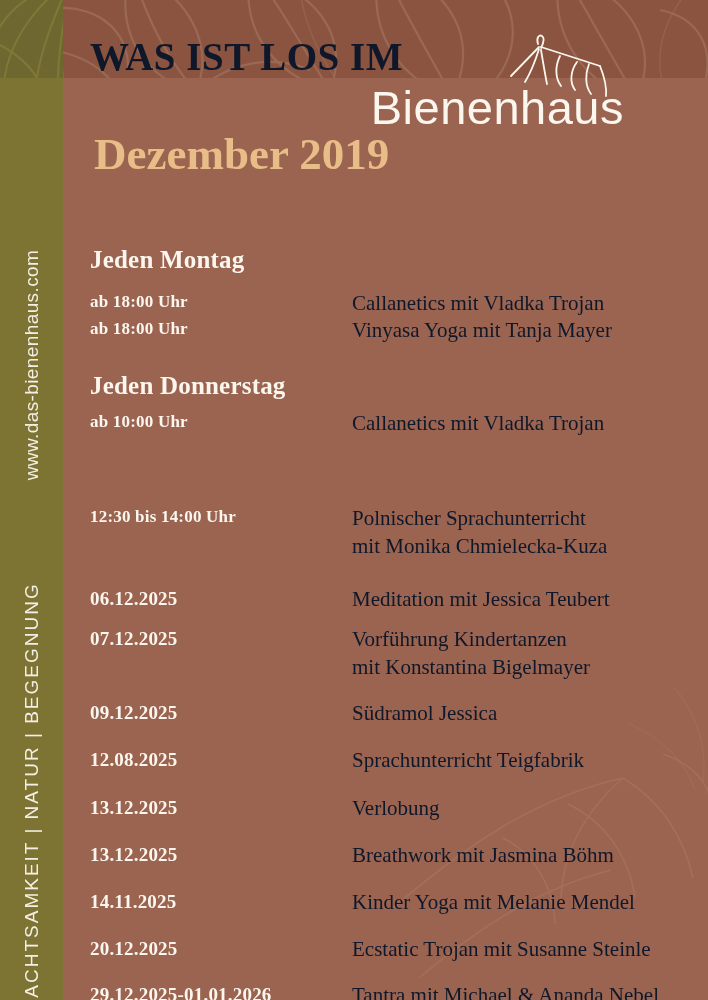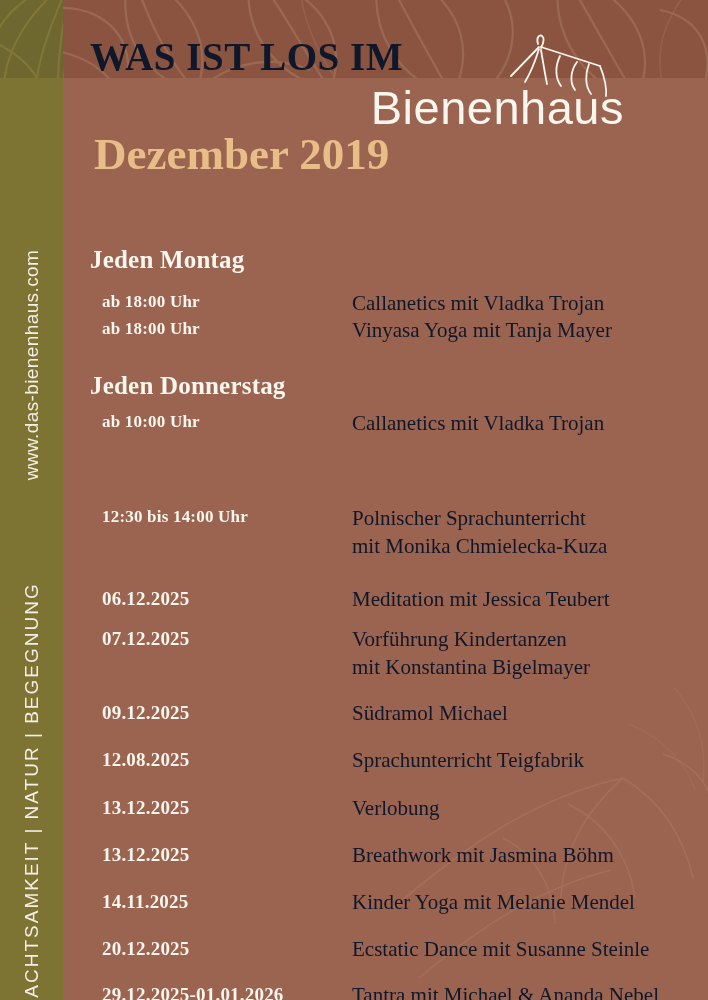--- a/index.html
+++ b/index.html
@@ -126,21 +126,21 @@
   }
   .sec-head {
     font-size:25px;
     font-weight:bold;
     color:#fbf6ee;
     font-family:"Liberation Serif", serif;
     letter-spacing:0.2px;
   }
   .entry { position:absolute; left:90px; width:610px; }
   .entry .when {
-    position:absolute; left:12px; top:0;
+    position:absolute; left:0; top:0;
     font-size:17px;
     font-weight:bold;
     color:#fbf6ee;
     font-family:"Liberation Serif", serif;
     letter-spacing:0.2px;
     white-space:nowrap;
   }
   .entry .when.date {
     font-size:19px;
   }
@@ -266,41 +266,41 @@
       <span class="when date">06.12.2025</span>
       <span class="what">Meditation mit Jessica Teubert</span>
     </div>
     <div class="entry" style="top:580px;">
       <span class="when date">07.12.2025</span>
       <span class="what">Vorführung Kindertanzen
 mit Konstantina Bigelmayer</span>
     </div>
     <div class="entry" style="top:654px;">
       <span class="when date">09.12.2025</span>
-      <span class="what">Südramol Michael</span>
+      <span class="what">Südramol Jessica</span>
     </div>
     <div class="entry" style="top:701px;">
       <span class="when date">12.08.2025</span>
       <span class="what">Sprachunterricht Teigfabrik</span>
     </div>
     <div class="entry" style="top:749px;">
       <span class="when date">13.12.2025</span>
       <span class="what">Verlobung</span>
     </div>
     <div class="entry" style="top:796px;">
       <span class="when date">13.12.2025</span>
       <span class="what">Breathwork mit Jasmina Böhm</span>
     </div>
     <div class="entry" style="top:843px;">
       <span class="when date">14.11.2025</span>
       <span class="what">Kinder Yoga mit Melanie Mendel</span>
     </div>
     <div class="entry" style="top:890px;">
       <span class="when date">20.12.2025</span>
-      <span class="what">Ecstatic Dance mit Susanne Steinle</span>
+      <span class="what">Ecstatic Trojan mit Susanne Steinle</span>
     </div>
     <div class="entry" style="top:936px;">
       <span class="when date">29.12.2025-01.01.2026</span>
       <span class="what">Tantra mit Michael &amp; Ananda Nebel</span>
     </div>
 
   </div>
 </div>
 
 </body></html>

